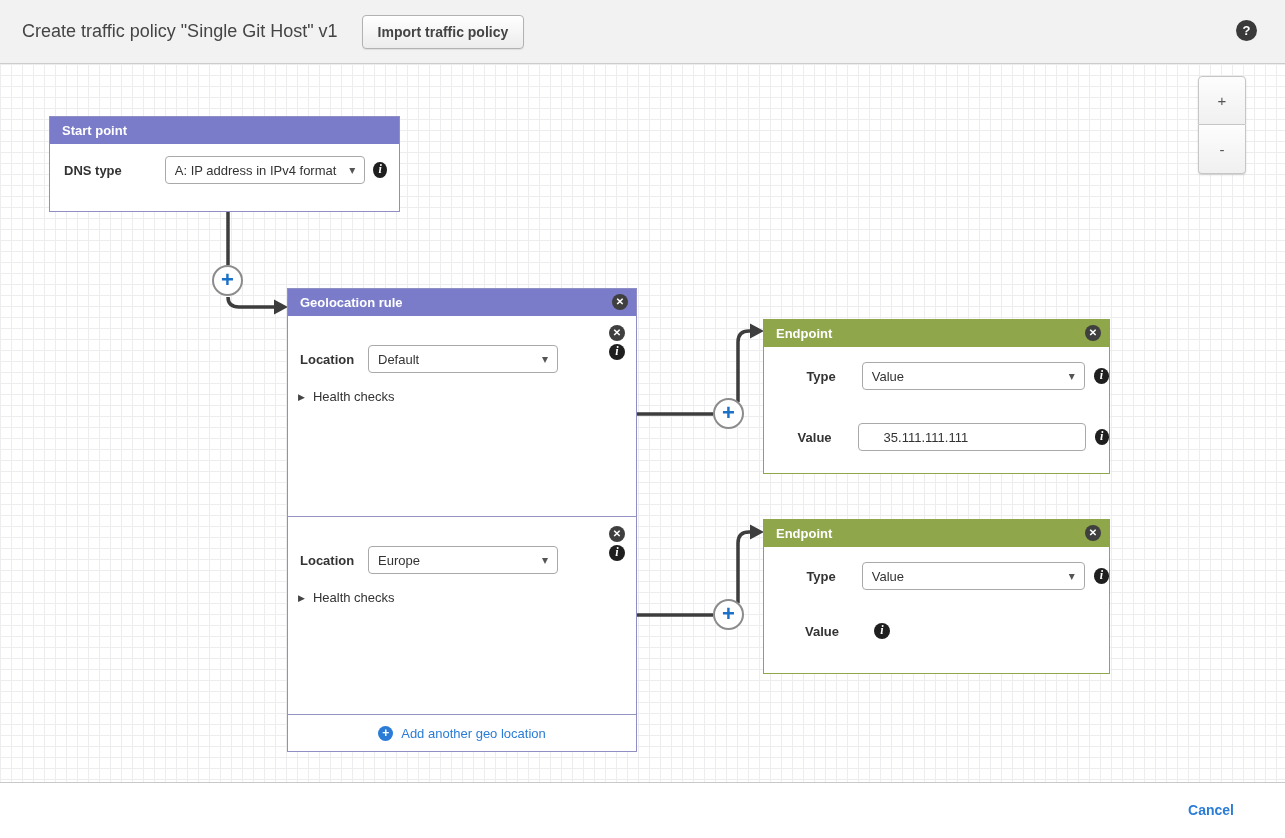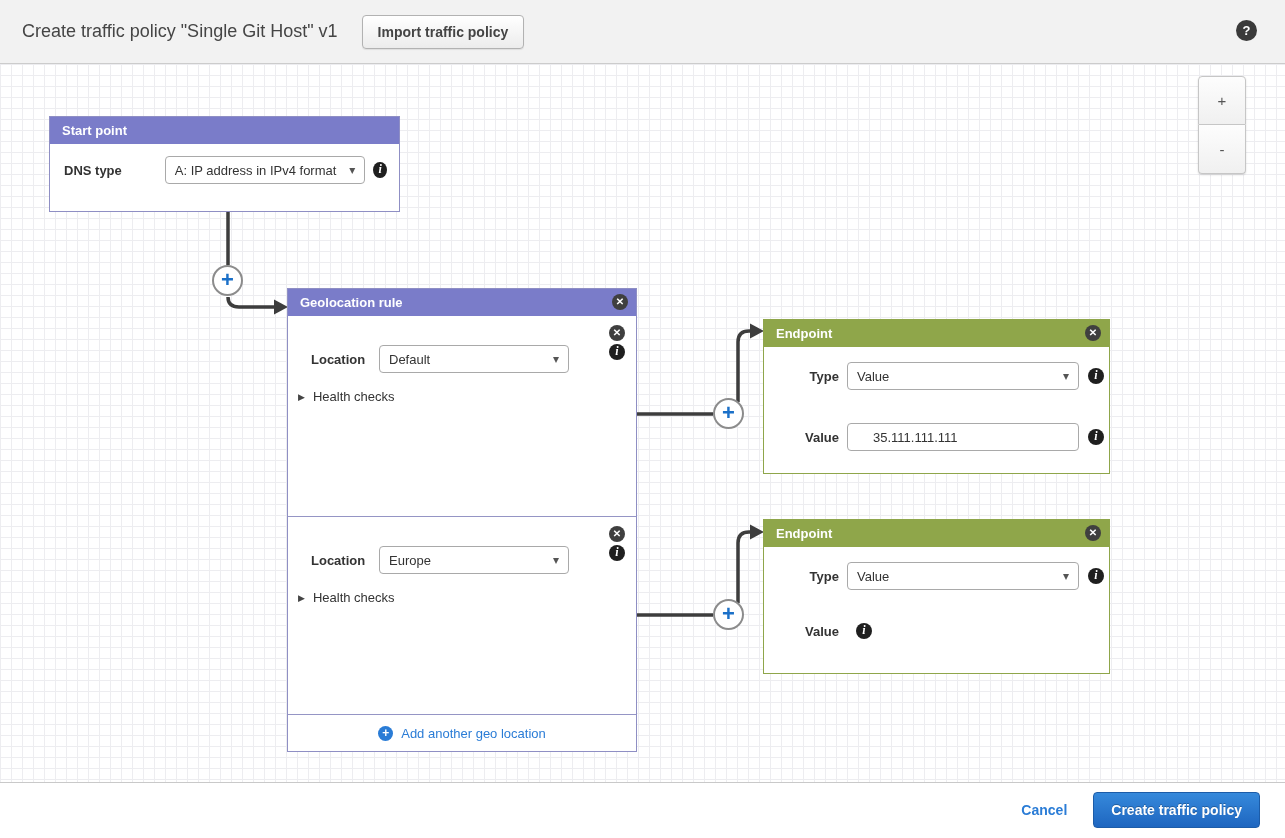--- a/index.html
+++ b/index.html
@@ -62,40 +62,40 @@
   #start-box .field-label { width:76px; }
   #start-box .select { width:232px;margin-left:36px; }
   #start-box .info-icon { margin-left:8px; }
 
   
   #geo-box { left:287px; top:224px; width:350px; height:464px; }
   .geo-section { position:relative; height:200px; }
   .geo-section + .geo-section { border-top:1px solid #9595c5; }
   .geo-close { position:absolute; right:11px; top:9px; }
   .geo-info  { position:absolute; right:11px; top:28px; }
-  .geo-row { position:absolute; left:23px; top:29px; display:flex; align-items:center; }
+  .geo-row { position:absolute; left:12px; top:29px; display:flex; align-items:center; }
   .geo-row .field-label { width:68px; }
   .geo-row .select { width:190px; }
   .health-row { position:absolute; left:10px; top:73px; display:flex; align-items:center;
             font-size:13px; color:#333; cursor:pointer; }
   .tri-icon { font-size:9px; color:#444; margin-right:8px; }
   .geo-footer { position:absolute; left:0; bottom:0; width:100%; height:37px;
             border-top:1px solid #9595c5; display:flex; align-items:center; justify-content:center; }
   .add-link { display:flex; align-items:center; color:#2a7cd6; font-size:13px; cursor:pointer; }
   .add-plus { width:15px; height:15px; border-radius:50%; background:#2a7cd6; color:#fff;
             font-size:12px; font-weight:bold; line-height:14px; text-align:center; margin-right:8px; }
 
   
   .ep-box { width:347px; height:155px; }
   #ep-box-0 { left:763px; top:255px; }
   #ep-box-1 { left:763px; top:455px; }
   .ep-row { position:absolute; display:flex; align-items:center; width:100%; }
   .ep-row-type  { top:42px; }
   .ep-row-value { top:103px; }
-  .ep-row .field-label { width:75px; text-align:right; margin-right:8px; }
+  .ep-row .field-label { width:75px; text-align:right; margin-right:26px; }
   .ep-row .ctl { width:232px; }
   .ep-row .info-icon { margin-left:9px; }
 
   
   .plus-circle { position:absolute; width:31px; height:31px; border-radius:50%;
             background:#fff; border:2px solid #8c8c8c; color:#1b70c8; font-size:22px;
             font-weight:bold; display:flex; align-items:center; justify-content:center;
             cursor:pointer; }
   #plus-1 { left:212px; top:201px; }
   #plus-2 { left:713px; top:334px; }
@@ -257,14 +257,13 @@
       <span>+</span>
     </div>
   <div class="plus-circle" id="plus-3">
       <span>+</span>
     </div>
 
 </div>
 
 <div class="bottombar">
   <span class="cancel-link">Cancel</span>
-  <button class="btn-primary">Create traffic policy</button>
 </div>
 
 </body></html>

